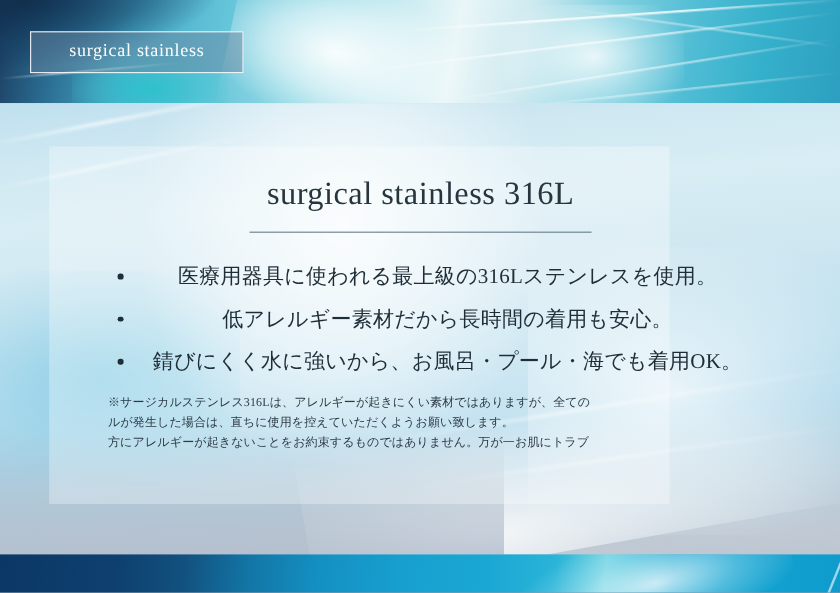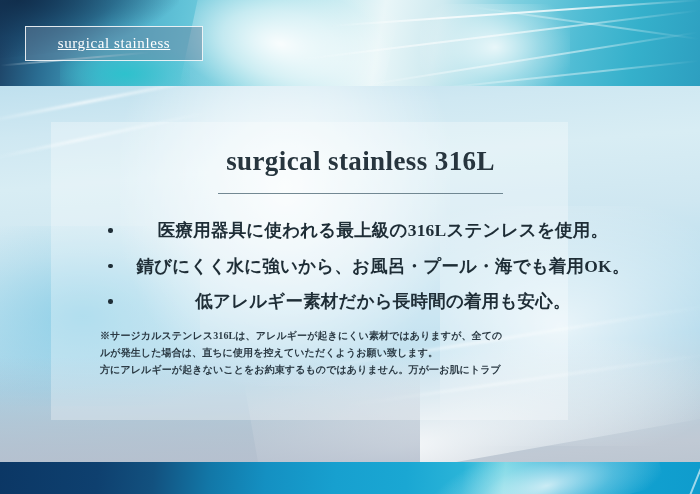--- a/index.html
+++ b/index.html
@@ -211,31 +211,29 @@
     display: flex;
     align-items: center;
     justify-content: center;
   }
   .label-chip-text {
     font-family: "Liberation Serif", "DejaVu Serif", serif;
     font-size: 15px;
     letter-spacing: 0.6px;
     color: #ffffff;
     white-space: nowrap;
-    text-decoration: underline;
   }
 
   
   .card {
     position: absolute;
-    left: 51px; top: 122px;
+    left: 41px; top: 122px;
     width: 517px; height: 298px;
     background: rgba(255,255,255,0.30);
     box-sizing: border-box;
-    font-weight: bold;
   }
 
   .card-title {
     position: absolute;
     left: 0; top: 24px;
     width: 619px;
     text-align: center;
     font-family: "Liberation Serif", "DejaVu Serif", serif;
     font-size: 27px;
     letter-spacing: 0.4px;
@@ -336,25 +334,25 @@
     <div class="card-title">surgical stainless 316L</div>
     <div class="title-rule"></div>
 
     <ul class="bullet-list">
       <li class="bullet-item">
         <span class="bullet-dot"></span>
         <span>医療用器具に使われる最上級の316Lステンレスを使用。</span>
       </li>
       <li class="bullet-item">
         <span class="bullet-dot"></span>
-        <span>錆びにくく水に強いから、お風呂・プール・海でも着用OK。</span>
+        <span>低アレルギー素材だから長時間の着用も安心。</span>
       </li>
       <li class="bullet-item">
         <span class="bullet-dot"></span>
-        <span>低アレルギー素材だから長時間の着用も安心。</span>
+        <span>錆びにくく水に強いから、お風呂・プール・海でも着用OK。</span>
       </li>
     </ul>
 
     <div class="note">
       <span class="note-line">※サージカルステンレス316Lは、アレルギーが起きにくい素材ではありますが、全ての</span>
       <span class="note-line">ルが発生した場合は、直ちに使用を控えていただくようお願い致します。</span>
       <span class="note-line">方にアレルギーが起きないことをお約束するものではありません。万が一お肌にトラブ</span>
     </div>
   </div>
 

